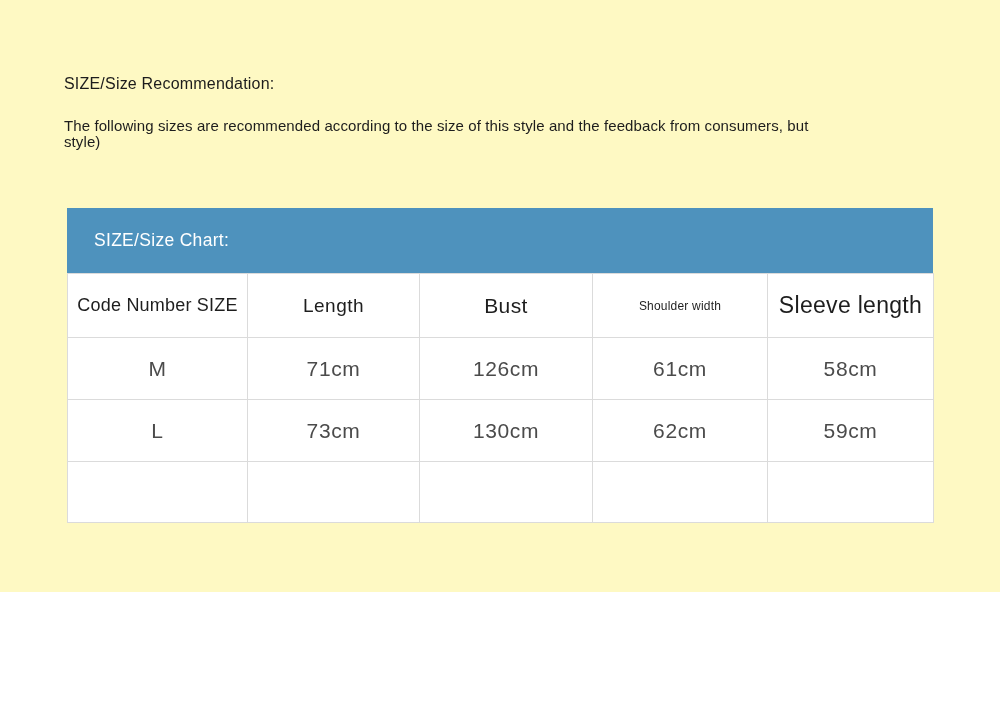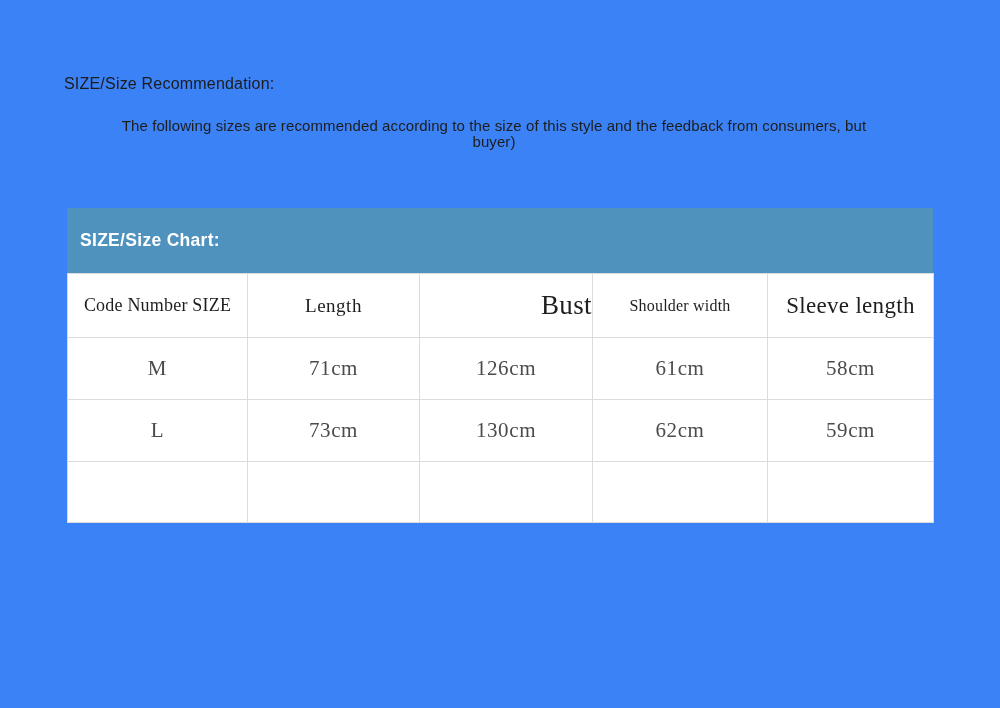--- a/index.html
+++ b/index.html
@@ -3,65 +3,63 @@
 <meta charset="utf-8">
 <style>
   * { margin: 0; padding: 0; box-sizing: border-box; }
   html, body {
     width: 1000px; height: 708px;
     background: #ffffff;
     font-family: "Liberation Sans", sans-serif;
     overflow: hidden;
     position: relative;
   }
-  .page { position: relative; width: 1000px; height: 708px; background: #3b82f6; }
+  .page { position: relative; width: 1000px; height: 592px; background: #fef9c3; }
 
   .rec-title {
     position: absolute;
     left: 64px; top: 75px;
     font-size: 16px;
     line-height: 18px;
     color: #1c1c1c;
     letter-spacing: 0.2px;
   }
   .rec-paragraph {
     position: absolute;
     left: 64px; top: 118px;
     width: 860px;
     font-size: 15px;
     line-height: 16px;
     color: #1d1d1d;
     letter-spacing: 0.1px;
   }
-  .rec-paragraph .line { white-space: nowrap; text-align: center; }
+  .rec-paragraph .line { white-space: nowrap; }
 
   .chart-banner {
     position: absolute;
     left: 67px; top: 208px;
     width: 866px; height: 65px;
     background: #4e92bd;
     display: flex;
     align-items: center;
   }
   .chart-banner .banner-text {
-    padding-left: 13px;
+    padding-left: 27px;
     color: #ffffff;
     font-size: 17.5px;
     letter-spacing: 0.3px;
-    font-weight: bold;
   }
 
   table.size-table {
     position: absolute;
     left: 67px; top: 273px;
     width: 866px;
     border-collapse: collapse;
     table-layout: fixed;
     background: #ffffff;
-    font-family: Liberation Serif, serif;
   }
   table.size-table col.c1 { width: 180px; }
   table.size-table col.c2 { width: 172px; }
   table.size-table col.c3 { width: 173px; }
   table.size-table col.c4 { width: 175px; }
   table.size-table col.c5 { width: 166px; }
 
   table.size-table th,
   table.size-table td {
     border: 1px solid #dbdbdb;
@@ -72,40 +70,40 @@
     overflow: visible;
     background: #ffffff;
   }
   table.size-table tr.header-row { height: 64px; }
   table.size-table tr.data-row   { height: 62px; }
   table.size-table tr.empty-row  { height: 61px; }
 
   tr.header-row th { color: #1e1e1e; }
   tr.header-row th:nth-child(1) { font-size: 18px; letter-spacing: 0.2px; }
   tr.header-row th:nth-child(2) { font-size: 19px; letter-spacing: 0.5px; }
-  tr.header-row th:nth-child(3) { font-size: 27px; letter-spacing: 0.4px; text-align: right; }
-  tr.header-row th:nth-child(4) { font-size: 16px; letter-spacing: 0.2px; border-radius: 20px; }
+  tr.header-row th:nth-child(3) { font-size: 21px; letter-spacing: 0.4px; }
+  tr.header-row th:nth-child(4) { font-size: 12px; letter-spacing: 0.2px; border-radius: 20px; }
   tr.header-row th:nth-child(5) { font-size: 23px; letter-spacing: 0.3px; }
 
   tr.data-row td {
     font-size: 21px;
     color: #4b4b4b;
     letter-spacing: 0.6px;
   }
 </style>
 </head>
 <body>
 
 <div class="page">
 
   <div class="rec-title">SIZE/Size Recommendation:</div>
 
   <div class="rec-paragraph">
     <div class="line">The following sizes are recommended according to the size of this style and the feedback from consumers, but</div>
-    <div class="line">buyer)</div>
+    <div class="line">style)</div>
   </div>
 
   <div class="chart-banner">
     <span class="banner-text">SIZE/Size Chart:</span>
   </div>
 
   <table class="size-table">
     <colgroup>
       <col class="c1">
         <col class="c2">

